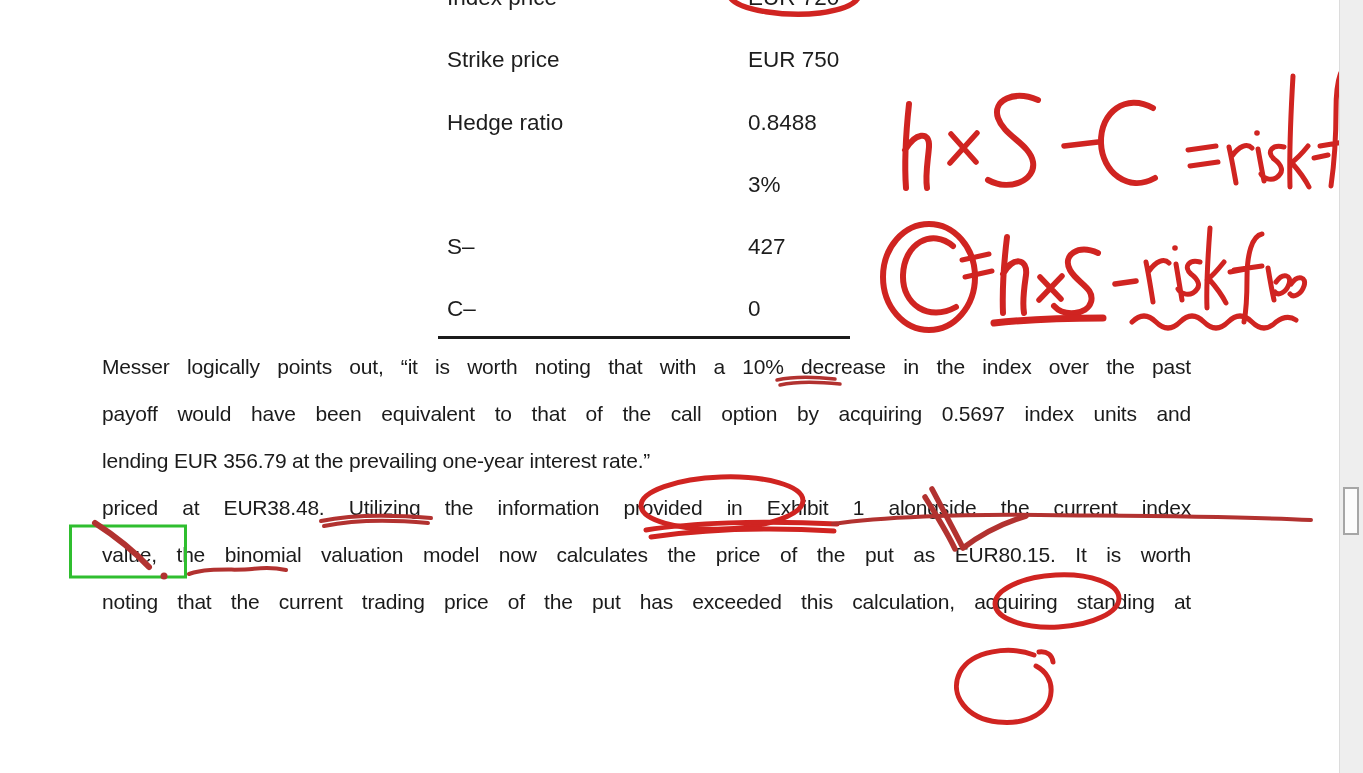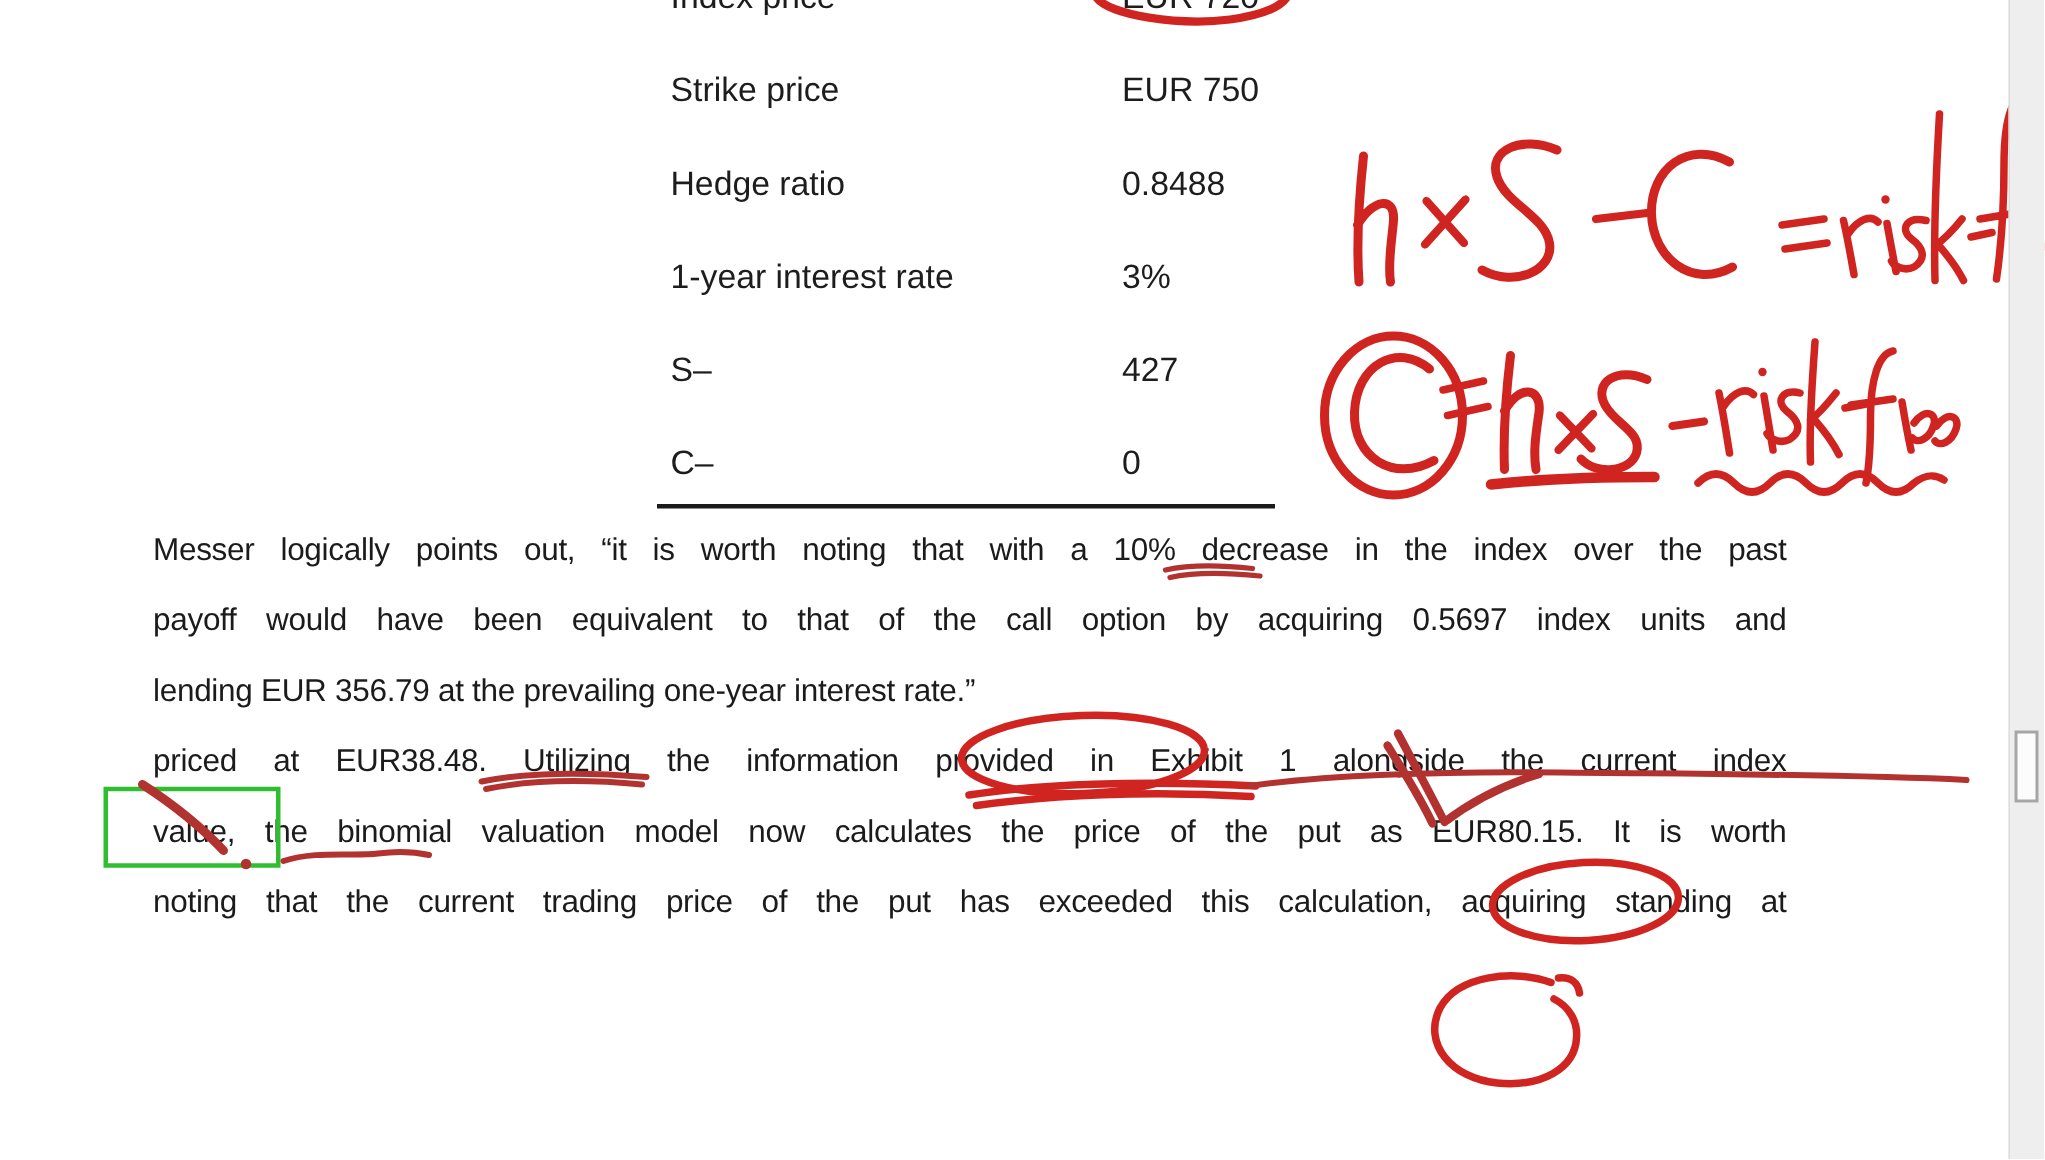--- a/index.html
+++ b/index.html
@@ -51,21 +51,20 @@
     </div>
     <div class="trow" style="top:45px">
       <span class="tlabel">Strike price</span>
       <span class="tvalue">EUR 750</span>
     </div>
     <div class="trow" style="top:108px">
       <span class="tlabel">Hedge ratio</span>
       <span class="tvalue">0.8488</span>
     </div>
     <div class="trow" style="top:170px">
-      <span class="tlabel">1-year interest rate</span>
       <span class="tvalue">3%</span>
     </div>
     <div class="trow" style="top:232px">
       <span class="tlabel">S–</span>
       <span class="tvalue">427</span>
     </div>
     <div class="trow" style="top:294px">
       <span class="tlabel">C–</span>
       <span class="tvalue">0</span>
     </div>

